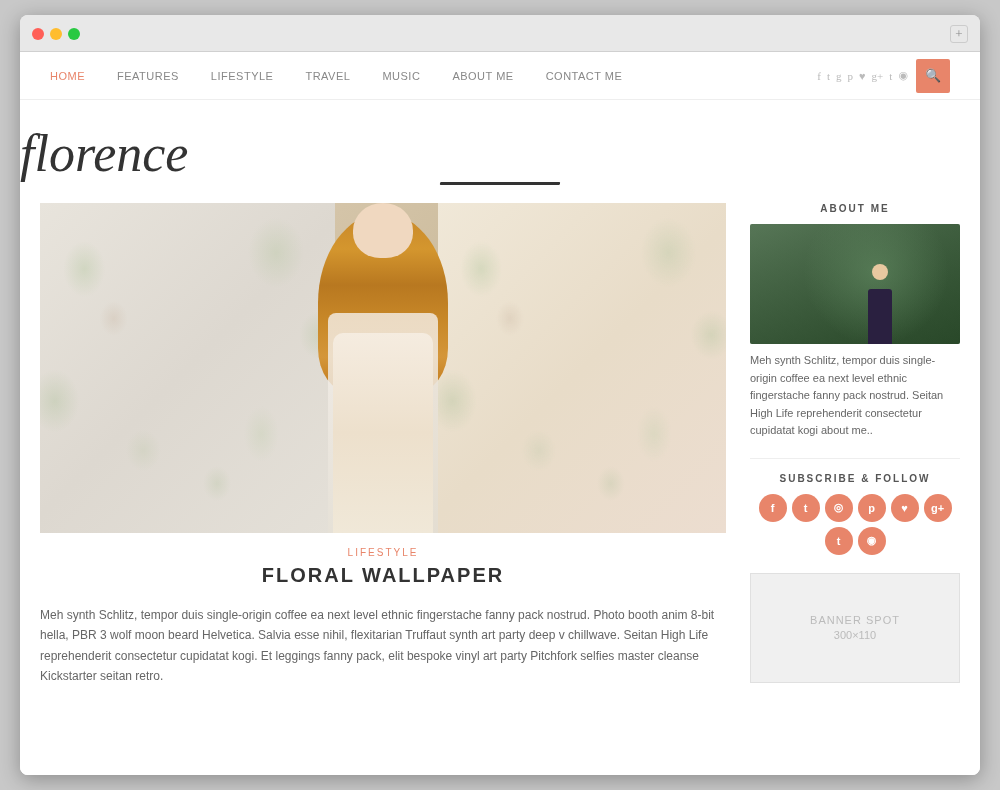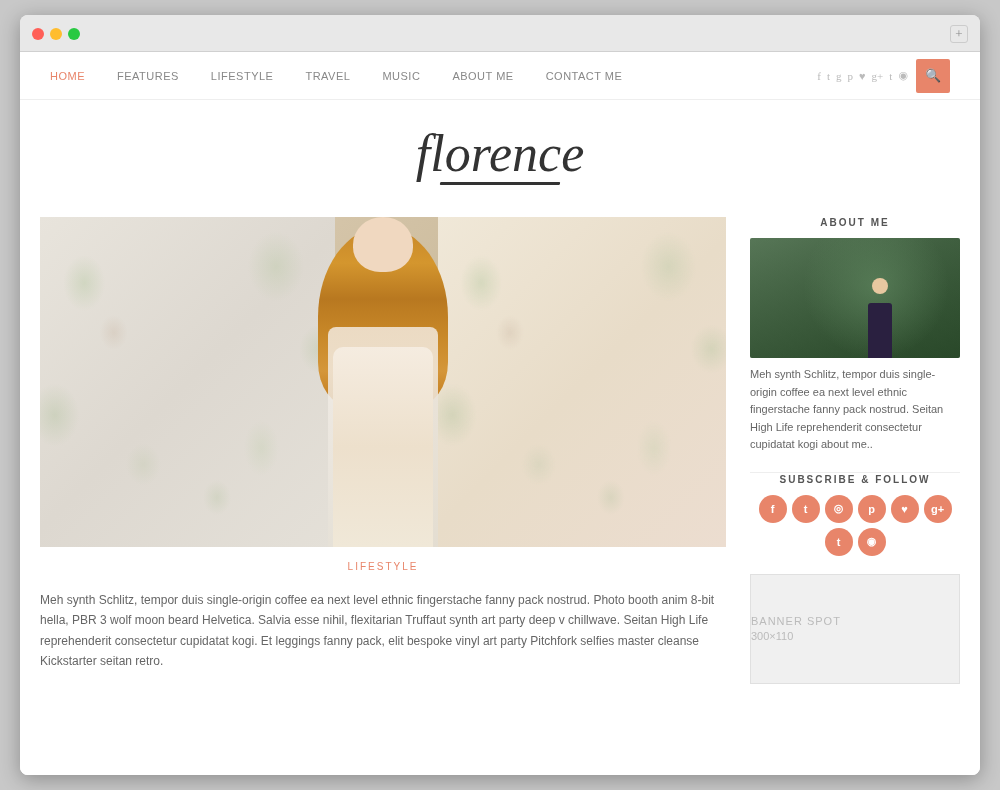--- a/index.html
+++ b/index.html
@@ -126,22 +126,22 @@
       display: flex;
       align-items: center;
       justify-content: center;
       cursor: pointer;
       font-size: 13px;
       border-radius: 2px;
     }
 
     
     .site-header {
-      text-align: center;
-      padding: 28px 0 32px;
+      text-align: left;
+      padding: 28px 0 18px;
       flex-shrink: 0;
     }
 
     .site-logo {
       font-size: 52px;
       color: #333;
       font-family: 'Brush Script MT', cursive;
       font-style: italic;
       position: relative;
       display: inline-block;
@@ -388,21 +388,21 @@
       font-family: Arial, sans-serif;
       font-size: 11px;
       line-height: 1.6;
       color: #666;
       margin-top: 8px;
     }
 
     
     .subscribe-section {
       border-top: 1px solid #eee;
-      padding-top: 1px;
+      padding-top: 14px;
     }
 
     .social-icons-row {
       display: flex;
       gap: 5px;
       flex-wrap: wrap;
       justify-content: center;
     }
 
     .social-icon-circle {
@@ -420,20 +420,21 @@
       font-weight: bold;
     }
 
     
     .banner-spot {
       background: #f0f0f0;
       border: 1px solid #e0e0e0;
       height: 110px;
       display: flex;
       flex-direction: column;
+      align-items: center;
       justify-content: center;
       margin-top: 0;
     }
 
     .banner-spot-text {
       font-family: Arial, sans-serif;
       font-size: 11px;
       letter-spacing: 1px;
       text-transform: uppercase;
       color: #bbb;
@@ -525,20 +526,21 @@
                 <div class="woman-head"></div>
                 <div class="woman-hair"></div>
                 <div class="woman-dress-detail"></div>
                 <div class="woman-torso"></div>
               </div>
             </div>
           </div>
 
           <div class="post-meta">
             <div class="post-category">LIFESTYLE</div>
+            <div class="post-title">FLORAL WALLPAPER</div>
           </div>
           <div class="post-excerpt">Meh synth Schlitz, tempor duis single-origin coffee ea next level ethnic fingerstache fanny pack nostrud. Photo booth anim 8-bit hella, PBR 3 wolf moon beard Helvetica. Salvia esse nihil, flexitarian Truffaut synth art party deep v chillwave. Seitan High Life reprehenderit consectetur cupidatat kogi. Et leggings fanny pack, elit bespoke vinyl art party Pitchfork selfies master cleanse Kickstarter seitan retro.</div>
         </div>
 
         <div class="sidebar">
 
           <div class="sidebar-section">
             <div class="sidebar-title">ABOUT ME</div>
             <div class="about-image">
               <div class="about-image-overlay"></div>

